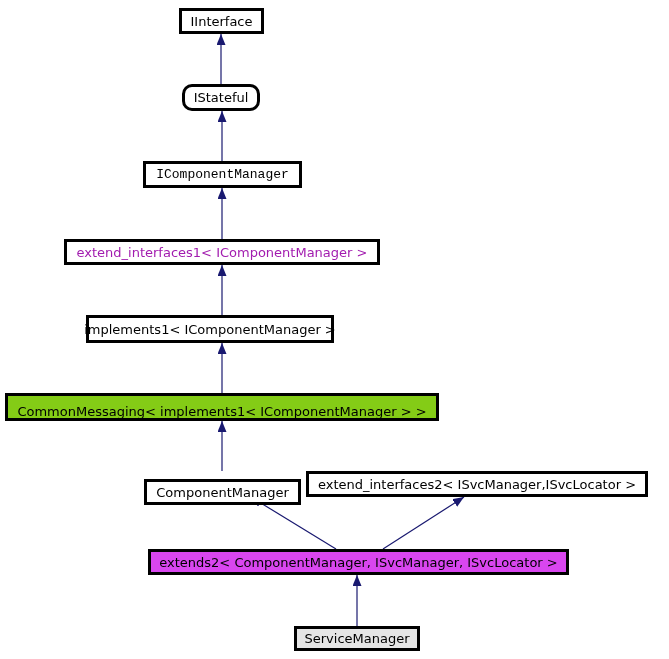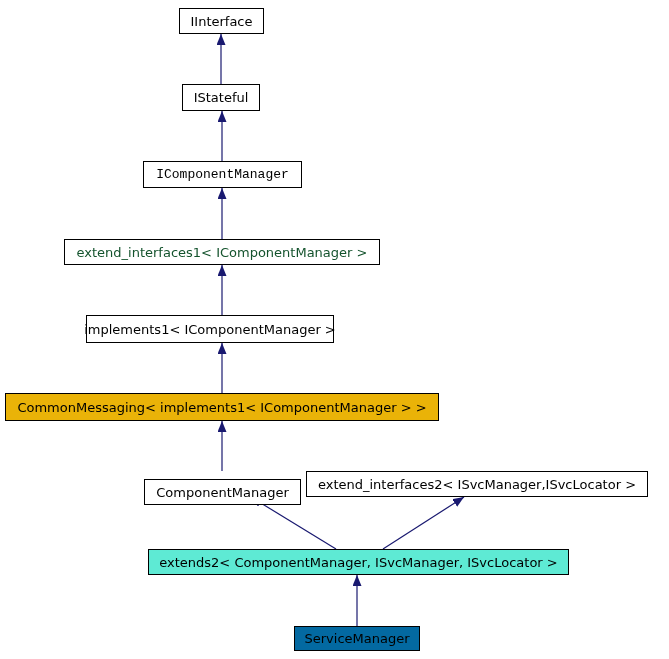--- a/index.html
+++ b/index.html
@@ -19,21 +19,21 @@
     position: absolute;
     left: 0;
     top: 0;
     width: 669px;
     height: 659px;
     pointer-events: none;
   }
   .node {
     position: absolute;
     box-sizing: border-box;
-    border: 1px solid #c2410c;
+    border: 3px solid #c2410c;
     background: #ffffff;
     color: #000000;
     font-size: 13px;
     line-height: 1;
     display: flex;
     align-items: center;
     justify-content: center;
     white-space: nowrap;
     cursor: pointer;
   }
@@ -60,41 +60,41 @@
         <line x1="222" y1="471" x2="222" y2="421" stroke="#191970" stroke-width="1.2" marker-end="url(#arrowhead)"></line>
         <line x1="336" y1="549" x2="251" y2="497" stroke="#191970" stroke-width="1.2" marker-end="url(#arrowhead)"></line>
         <line x1="383" y1="549" x2="464" y2="497" stroke="#191970" stroke-width="1.2" marker-end="url(#arrowhead)"></line>
         <line x1="357" y1="626" x2="357" y2="575" stroke="#191970" stroke-width="1.2" marker-end="url(#arrowhead)"></line>
       </g>
   </svg>
   <div id="node-group">
       <div class="node" style="left: 179px; top: 8px; width: 85px; height: 26px; background: rgb(255, 255, 255); border-color: rgb(0, 0, 0); color: rgb(0, 0, 0);">
         <span>IInterface</span>
       </div>
-      <div class="node" style="left: 182px; top: 84px; width: 78px; height: 27px; background: rgb(255, 255, 255); border-color: rgb(0, 0, 0); color: rgb(0, 0, 0);">
+      <div class="node" style="left: 182px; top: 84px; width: 78px; height: 27px; background: rgb(255, 255, 255); border-color: rgb(0, 0, 0); color: rgb(0, 0, 0); border-radius: 10px;">
         <span>IStateful</span>
       </div>
       <div class="node" style="left: 143px; top: 161px; width: 159px; height: 27px; background: rgb(255, 255, 255); border-color: rgb(0, 0, 0); color: rgb(0, 0, 0); font-family: Liberation Mono, monospace;">
         <span>IComponentManager</span>
       </div>
-      <div class="node" style="left: 64px; top: 239px; width: 316px; height: 26px; background: rgb(255, 255, 255); border-color: rgb(0, 0, 0); color: #14532d;">
+      <div class="node" style="left: 64px; top: 239px; width: 316px; height: 26px; background: rgb(255, 255, 255); border-color: rgb(0, 0, 0); color: #a21caf;">
         <span>extend_interfaces1&lt; IComponentManager &gt;</span>
       </div>
       <div class="node" style="left: 86px; top: 315px; width: 248px; height: 28px; background: rgb(255, 255, 255); border-color: rgb(0, 0, 0); color: rgb(0, 0, 0);">
         <span>implements1&lt; IComponentManager &gt;</span>
       </div>
-      <div class="node" style="left: 5px; top: 393px; width: 434px; height: 28px; background: #eab308; border-color: rgb(0, 0, 0); color: rgb(0, 0, 0);">
+      <div class="node" style="left: 5px; top: 393px; width: 434px; height: 28px; background: #84cc16; border-color: rgb(0, 0, 0); color: rgb(0, 0, 0); align-items: flex-end;">
         <span>CommonMessaging&lt; implements1&lt; IComponentManager &gt; &gt;</span>
       </div>
       <div class="node" style="left: 144px; top: 471px; width: 157px; height: 26px; background: rgb(255, 255, 255); border-color: rgb(0, 0, 0); color: rgb(0, 0, 0); margin-top: 8px;">
         <span>ComponentManager</span>
       </div>
       <div class="node" style="left: 306px; top: 471px; width: 342px; height: 26px; background: rgb(255, 255, 255); border-color: rgb(0, 0, 0); color: rgb(0, 0, 0);">
         <span>extend_interfaces2&lt; ISvcManager,ISvcLocator &gt;</span>
       </div>
-      <div class="node" style="left: 148px; top: 549px; width: 421px; height: 26px; background: #5eead4; border-color: rgb(0, 0, 0); color: rgb(0, 0, 0);">
+      <div class="node" style="left: 148px; top: 549px; width: 421px; height: 26px; background: #d946ef; border-color: rgb(0, 0, 0); color: rgb(0, 0, 0);">
         <span>extends2&lt; ComponentManager, ISvcManager, ISvcLocator &gt;</span>
       </div>
-      <div class="node highlight" style="left: 294px; top: 626px; width: 126px; height: 25px; background: #0369a1; border-color: rgb(0, 0, 0); color: rgb(0, 0, 0);">
+      <div class="node highlight" style="left: 294px; top: 626px; width: 126px; height: 25px; background: #e5e5e5; border-color: rgb(0, 0, 0); color: rgb(0, 0, 0);">
         <span>ServiceManager</span>
       </div>
     </div>
 </div>
 
 </body></html>

